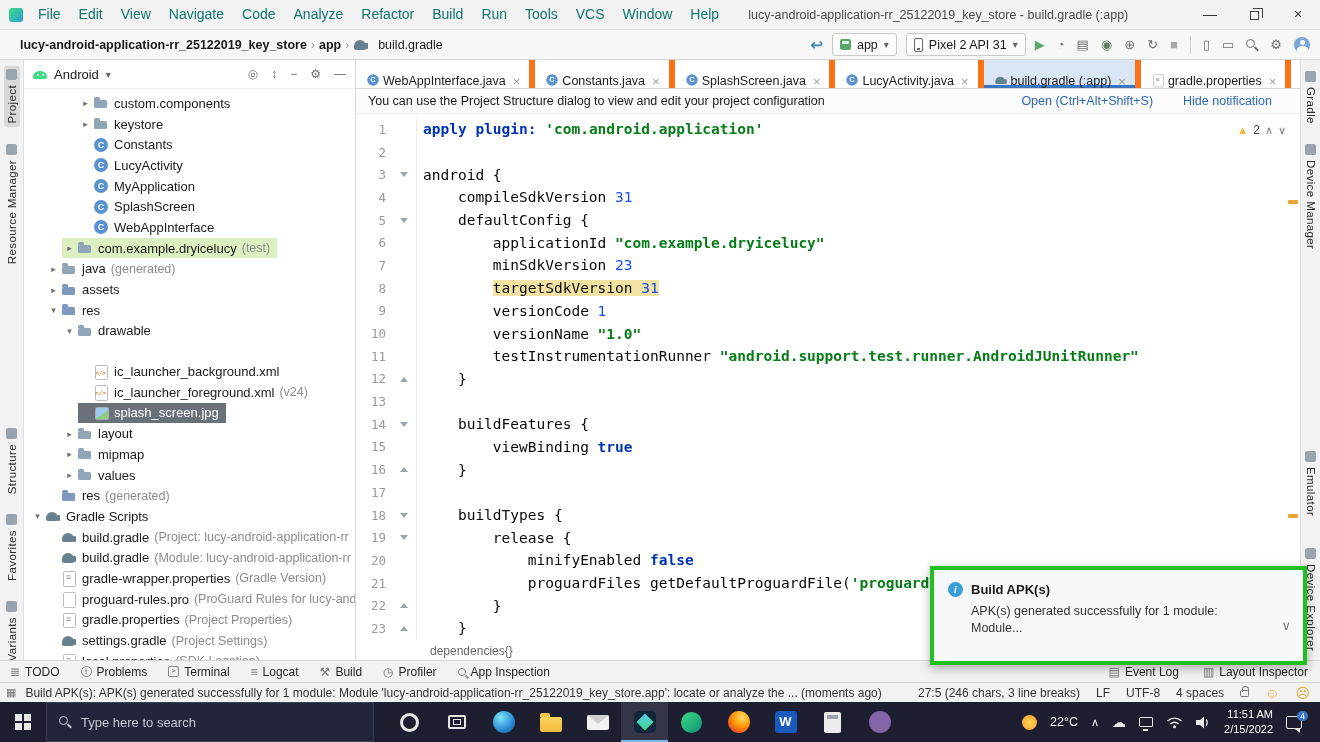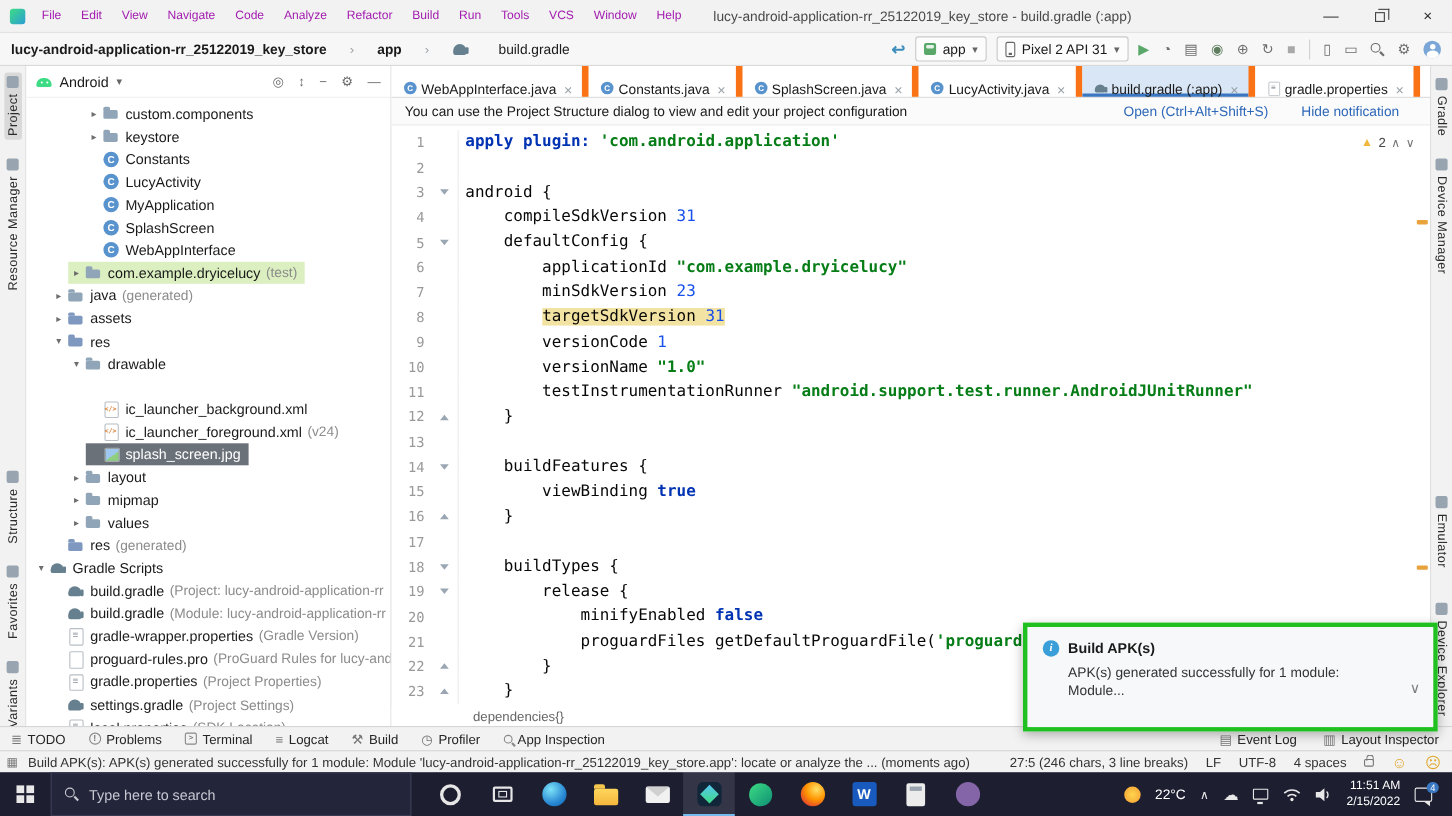--- a/index.html
+++ b/index.html
@@ -3,30 +3,30 @@
 <meta charset="utf-8">
 <style>
   *{box-sizing:border-box;margin:0;padding:0}
   html,body{width:1320px;height:742px;overflow:hidden}
   body{position:relative;background:#fff;font-family:"Liberation Sans",sans-serif;color:#1a1a1a}
 
   
   .titlebar{position:absolute;top:0;left:0;right:0;height:30px;background:#f2f2f2;border-bottom:1px solid #e2e2e2;display:flex;align-items:center}
   .app-logo{width:14px;height:14px;margin:0 6px 0 9px;border-radius:3px;background:linear-gradient(135deg,#3ddc84,#2b9ed4);flex:none}
   .menus{display:flex;height:100%}
-  .menu-item{padding:0 9px;font-size:11px;line-height:29px;color:#a21caf;cursor:default}
+  .menu-item{padding:0 9px;font-size:14px;line-height:29px;color:#0f766e;cursor:default}
   .win-title{margin-left:20px;font-size:12.5px;color:#4a4a4a;white-space:nowrap}
   .win-controls{margin-left:auto;display:flex;height:100%}
   .wc{width:44px;text-align:center;font-size:14px;color:#333;line-height:29px}
   .restore-box{display:inline-block;width:9px;height:9px;border:1px solid #444;position:relative;top:1px}
   .restore-box::before{content:'';position:absolute;left:2px;top:-4px;width:9px;height:9px;border:1px solid #444;border-left:none;border-bottom:none}
 
   
   .toolbar2{position:absolute;top:30px;left:0;right:0;height:30px;background:#f7f7f7;border-bottom:1px solid #d9d9d9;display:flex;align-items:center}
-  .bc{display:flex;align-items:center;gap:21px;padding-left:10px;font-size:12.5px;white-space:nowrap}
+  .bc{display:flex;align-items:center;gap:4px;padding-left:20px;font-size:12.5px;white-space:nowrap}
   .bc-item.bold{font-weight:bold}
   .bc-sep{color:#9aa0a6;font-size:12px}
   .tb-right{margin-left:auto;display:flex;align-items:center;gap:9px;padding-right:10px}
   .back-arrow{color:#3c8dbc;font-size:15px;font-weight:bold}
   .combo{display:flex;align-items:center;gap:6px;border:1px solid #c9c9c9;border-radius:3px;height:23px;padding:0 7px;font-size:12.5px;background:#fcfcfc}
   .caret{color:#666;font-size:10px}
   .app-module-icon{width:11px;height:11px;border-radius:2px;background:#59a869;position:relative;flex:none}
   .app-module-icon::before{content:'';position:absolute;left:2px;top:2px;right:2px;height:3px;background:rgba(255,255,255,.85);border-radius:1px}
   .phone-icon{width:9px;height:14px;border:1.2px solid #666;border-radius:2px;position:relative;flex:none}
   .phone-icon::after{content:'';position:absolute;left:2px;bottom:1px;width:3px;height:1.2px;background:#666}
@@ -357,21 +357,21 @@
             <span class="tlabel">LucyActivity</span>
           </div>
         </div>
         <div class="trow" style="padding-left: 54px;">
           <div class="trow-c">
             <span class="chev"></span>
             <span class="ico ic-class"></span>
             <span class="tlabel">MyApplication</span>
           </div>
         </div>
-        <div class="trow" style="padding-left: 54px; align-items: flex-end;">
+        <div class="trow" style="padding-left: 54px;">
           <div class="trow-c">
             <span class="chev"></span>
             <span class="ico ic-class"></span>
             <span class="tlabel">SplashScreen</span>
           </div>
         </div>
         <div class="trow" style="padding-left: 54px;">
           <div class="trow-c">
             <span class="chev"></span>
             <span class="ico ic-class"></span>

